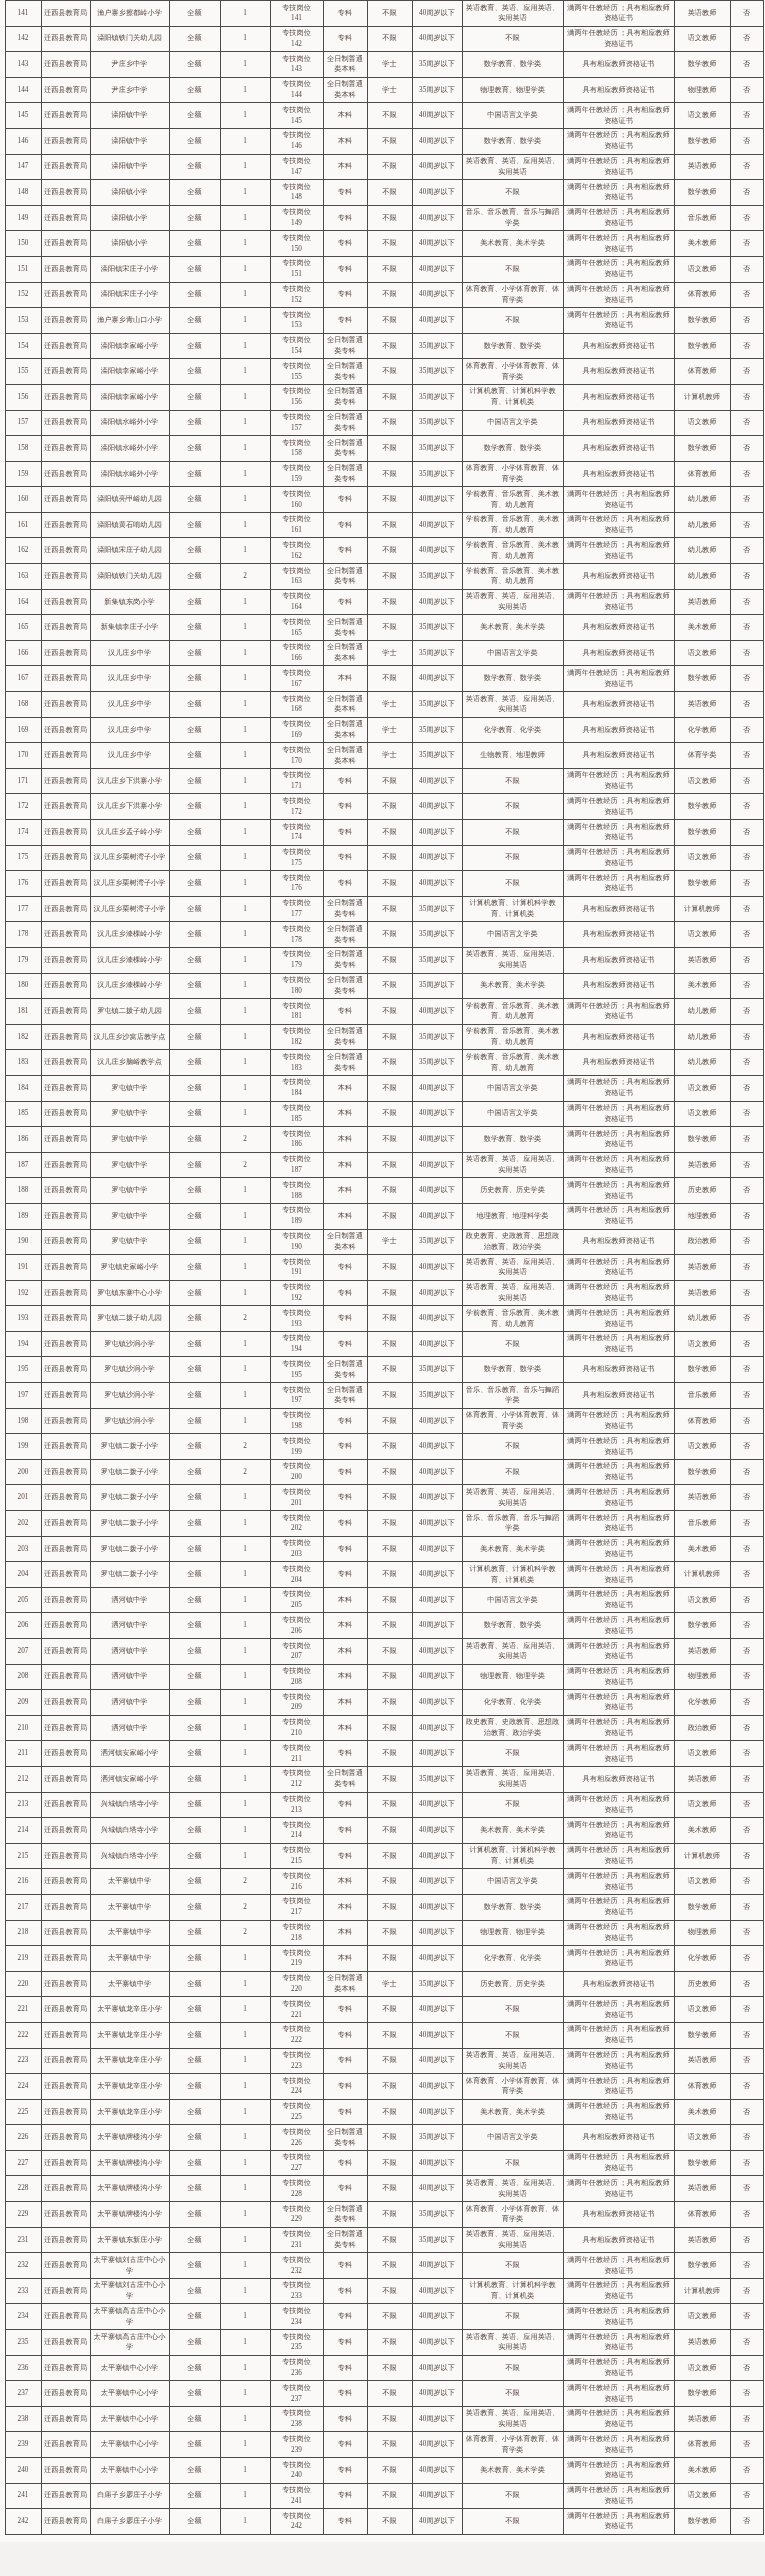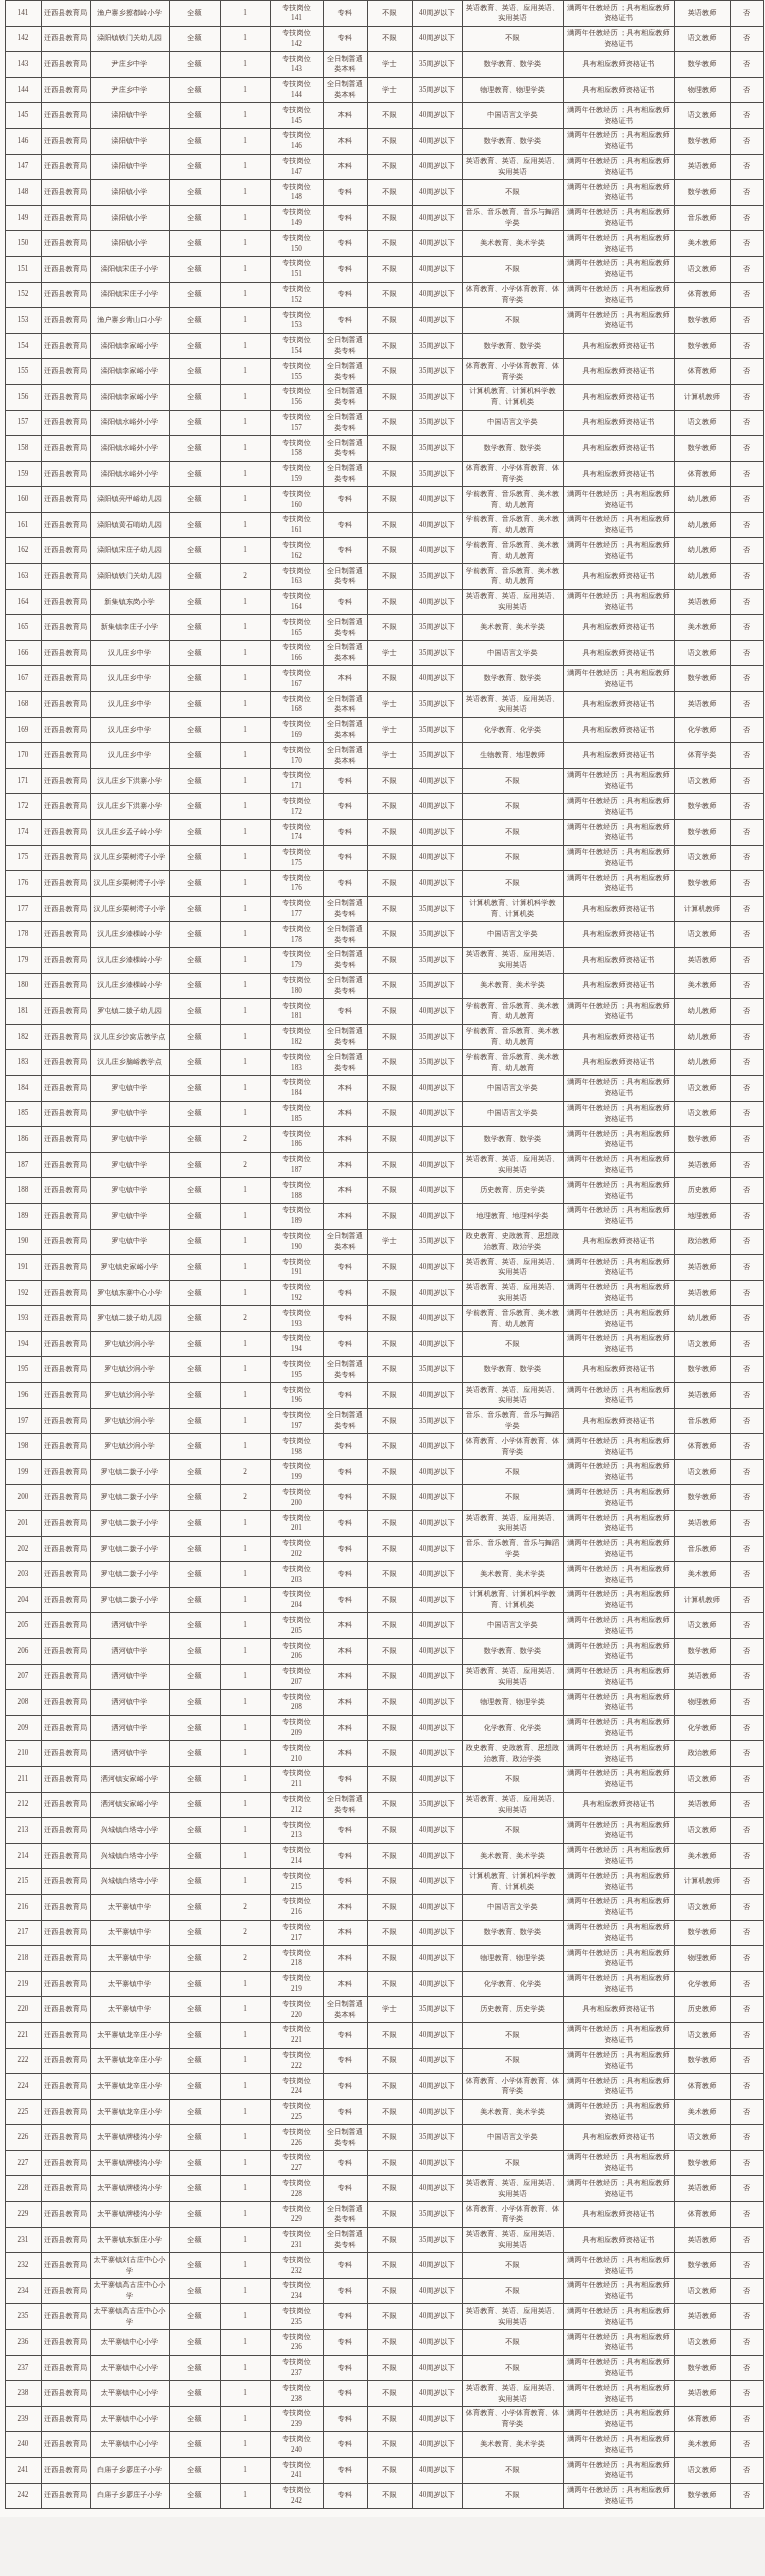--- a/index.html
+++ b/index.html
@@ -915,36 +915,20 @@
 195</td>
           <td>全日制普通类专科</td>
           <td>不限</td>
           <td class="age">35周岁以下</td>
           <td class="l major">数学教育、数学类</td>
           <td class="l req">具有相应教师资格证书</td>
           <td>数学教师</td>
           <td>否</td>
         </tr>
         <tr>
-          <td>196</td>
-          <td class="bureau">迁西县教育局</td>
-          <td class="school">罗屯镇沙涧小学</td>
-          <td>全额</td>
-          <td>1</td>
-          <td class="pre">专技岗位
-196</td>
-          <td>专科</td>
-          <td>不限</td>
-          <td class="age">40周岁以下</td>
-          <td class="l major">英语教育、英语、应用英语、实用英语</td>
-          <td class="l req">满两年任教经历 ；具有相应教师资格证书</td>
-          <td>英语教师</td>
-          <td>否</td>
-        </tr>
-        <tr>
           <td>197</td>
           <td class="bureau">迁西县教育局</td>
           <td class="school">罗屯镇沙涧小学</td>
           <td>全额</td>
           <td>1</td>
           <td class="pre">专技岗位
 197</td>
           <td>全日制普通类专科</td>
           <td>不限</td>
           <td class="age">35周岁以下</td>
@@ -1347,20 +1331,36 @@
 222</td>
           <td>专科</td>
           <td>不限</td>
           <td class="age">40周岁以下</td>
           <td class="l major">不限</td>
           <td class="l req">满两年任教经历 ；具有相应教师资格证书</td>
           <td>数学教师</td>
           <td>否</td>
         </tr>
         <tr>
+          <td>223</td>
+          <td class="bureau">迁西县教育局</td>
+          <td class="school">太平寨镇龙辛庄小学</td>
+          <td>全额</td>
+          <td>1</td>
+          <td class="pre">专技岗位
+223</td>
+          <td>专科</td>
+          <td>不限</td>
+          <td class="age">40周岁以下</td>
+          <td class="l major">英语教育、英语、应用英语、实用英语</td>
+          <td class="l req">满两年任教经历 ；具有相应教师资格证书</td>
+          <td>英语教师</td>
+          <td>否</td>
+        </tr>
+        <tr>
           <td>224</td>
           <td class="bureau">迁西县教育局</td>
           <td class="school">太平寨镇龙辛庄小学</td>
           <td>全额</td>
           <td>1</td>
           <td class="pre">专技岗位
 224</td>
           <td>专科</td>
           <td>不限</td>
           <td class="age">40周岁以下</td>
@@ -1472,20 +1472,36 @@
           <td>全额</td>
           <td>1</td>
           <td class="pre">专技岗位
 232</td>
           <td>专科</td>
           <td>不限</td>
           <td class="age">40周岁以下</td>
           <td class="l major">不限</td>
           <td class="l req">满两年任教经历 ；具有相应教师资格证书</td>
           <td>数学教师</td>
+          <td>否</td>
+        </tr>
+        <tr>
+          <td>233</td>
+          <td class="bureau">迁西县教育局</td>
+          <td class="school">太平寨镇刘古庄中心小学</td>
+          <td>全额</td>
+          <td>1</td>
+          <td class="pre">专技岗位
+233</td>
+          <td>专科</td>
+          <td>不限</td>
+          <td class="age">40周岁以下</td>
+          <td class="l major">计算机教育、计算机科学教育、计算机类</td>
+          <td class="l req">满两年任教经历 ；具有相应教师资格证书</td>
+          <td>计算机教师</td>
           <td>否</td>
         </tr>
         <tr>
           <td>234</td>
           <td class="bureau">迁西县教育局</td>
           <td class="school">太平寨镇高古庄中心小学</td>
           <td>全额</td>
           <td>1</td>
           <td class="pre">专技岗位
 234</td>

